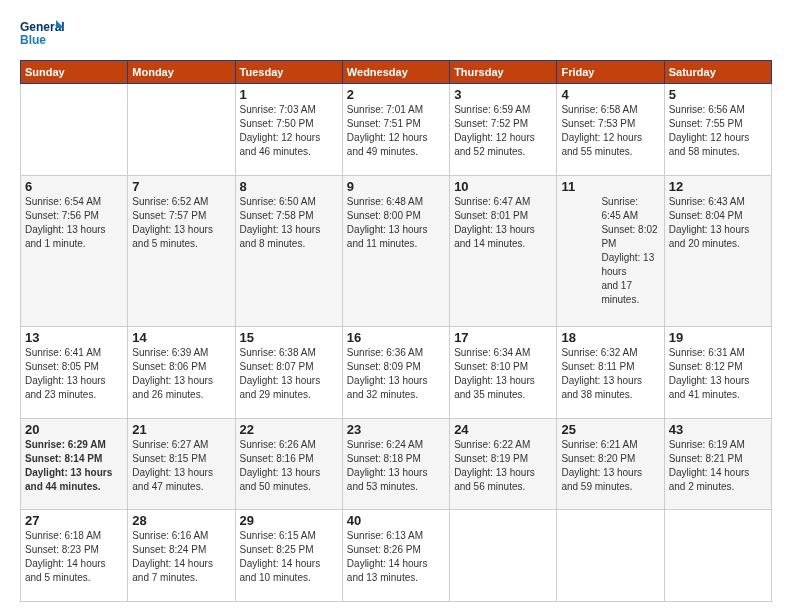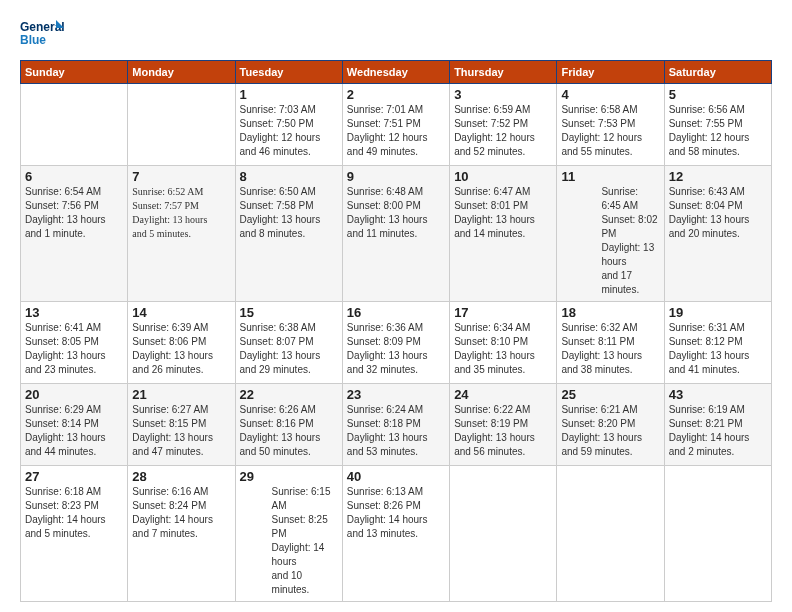--- a/index.html
+++ b/index.html
@@ -163,21 +163,21 @@
         <tr>
           <td>
             <span class="day-num">6</span>
             <div class="day-info" style="white-space: pre-line;">Sunrise: 6:54 AM
 Sunset: 7:56 PM
 Daylight: 13 hours
 and 1 minute.</div>
           </td>
           <td>
             <span class="day-num">7</span>
-            <div class="day-info" style="white-space: pre-line; font-family: Liberation Serif, serif;">Sunrise: 6:52 AM
+            <div class="day-info" style="white-space: pre-line;">Sunrise: 6:52 AM
 Sunset: 7:57 PM
 Daylight: 13 hours
 and 5 minutes.</div>
           </td>
           <td>
             <span class="day-num">8</span>
             <div class="day-info" style="white-space: pre-line;">Sunrise: 6:50 AM
 Sunset: 7:58 PM
 Daylight: 13 hours
 and 8 minutes.</div>
@@ -258,21 +258,21 @@
             <span class="day-num">19</span>
             <div class="day-info" style="white-space: pre-line;">Sunrise: 6:31 AM
 Sunset: 8:12 PM
 Daylight: 13 hours
 and 41 minutes.</div>
           </td>
         </tr>
         <tr>
           <td>
             <span class="day-num">20</span>
-            <div class="day-info" style="white-space: pre-line;">Sunrise: 6:29 AM
+            <div class="day-info" style="white-space: pre-line; font-weight: bold;">Sunrise: 6:29 AM
 Sunset: 8:14 PM
 Daylight: 13 hours
 and 44 minutes.</div>
           </td>
           <td>
             <span class="day-num">21</span>
             <div class="day-info" style="white-space: pre-line;">Sunrise: 6:27 AM
 Sunset: 8:15 PM
 Daylight: 13 hours
 and 47 minutes.</div>
@@ -323,21 +323,21 @@
           </td>
           <td>
             <span class="day-num">28</span>
             <div class="day-info" style="white-space: pre-line;">Sunrise: 6:16 AM
 Sunset: 8:24 PM
 Daylight: 14 hours
 and 7 minutes.</div>
           </td>
           <td>
             <span class="day-num">29</span>
-            <div class="day-info" style="white-space: pre-line; margin-left: 32px;">Sunrise: 6:15 AM
+            <div class="day-info" style="white-space: pre-line;">Sunrise: 6:15 AM
 Sunset: 8:25 PM
 Daylight: 14 hours
 and 10 minutes.</div>
           </td>
           <td>
             <span class="day-num">40</span>
             <div class="day-info" style="white-space: pre-line;">Sunrise: 6:13 AM
 Sunset: 8:26 PM
 Daylight: 14 hours
 and 13 minutes.</div>

